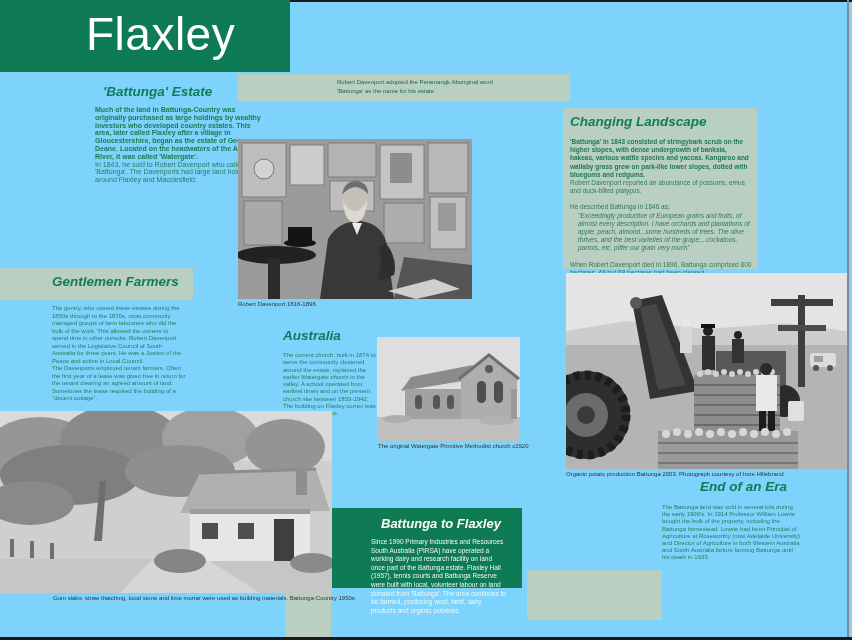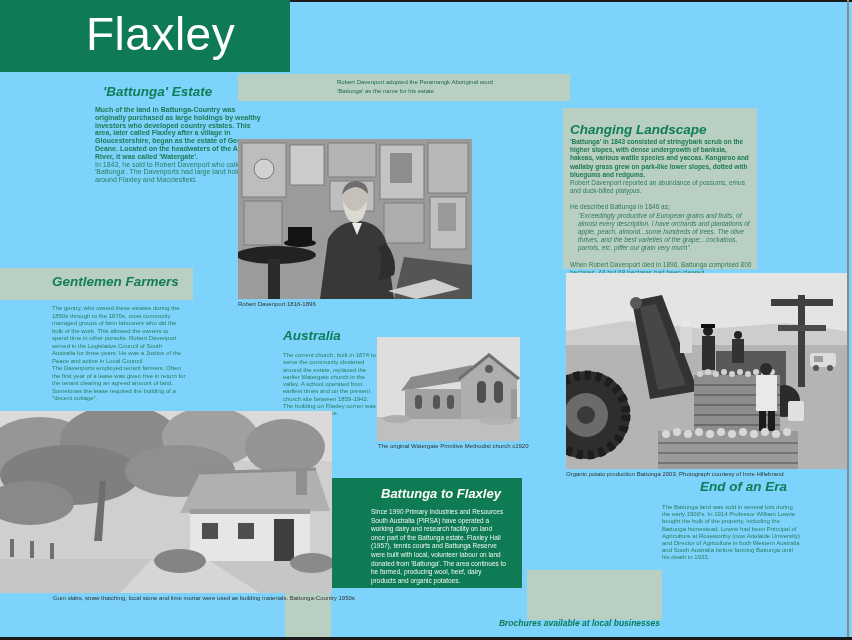--- a/index.html
+++ b/index.html
@@ -23,30 +23,30 @@
          line-height:1;letter-spacing:0.5px;}
   .main-title{right:38px;top:22px;font-family:"Liberation Serif",serif;font-size:40px;
               color:var(--tg);letter-spacing:0.5px;}
   
   .note-band{left:238px;top:74px;width:332px;height:27px;background:var(--sage);}
   .note-text{position:absolute;left:99px;top:4px;width:175px;font-size:6px;line-height:9px;color:#1b6b4f;}
   .panel-changing{left:563px;top:108px;width:194px;height:161px;background:var(--sage);}
   .band-gentlemen{left:0;top:268px;width:193px;height:32px;background:var(--sage);}
   .sage-strip-left{left:285px;top:520px;width:46px;height:117px;background:var(--sage);}
   .sage-block-right{left:527px;top:570px;width:135px;height:50px;background:var(--sage);}
-  .box-flaxley{left:331px;top:478px;width:191px;height:110px;background:var(--dg);}
+  .box-flaxley{left:331px;top:508px;width:191px;height:80px;background:var(--dg);}
   
   .sec-heading{font-style:italic;font-weight:700;color:var(--hg);font-size:13.5px;white-space:nowrap;}
   .body{color:var(--bg);font-size:7px;line-height:7.8px;}
   .body p{margin:0;}
   .lead{font-weight:700;color:#1e7a52;}
   .estate-heading{left:95px;top:84px;margin-left:8px;}
   .estate-body{left:95px;top:106px;width:172px;}
   .estate-body .plain{margin-top:0;}
-  .changing-heading{left:570px;top:122px;text-align:center;}
+  .changing-heading{left:570px;top:114px;text-align:center;}
   .changing-body{left:570px;top:138px;width:182px;font-size:6.5px;line-height:8.2px;}
   .changing-body p{margin:0 0 0 0;}
   .changing-body .gap{margin-top:8px;}
   .changing-body .quote{font-style:italic;padding-left:8px;}
   .gent-heading{left:52px;top:274px;text-align:center;}
   .gent-body{left:52px;top:305px;width:134px;font-size:6px;line-height:7.5px;}
   .community-heading{left:283px;top:328px;}
   .community-body{left:283px;top:352px;width:93px;font-size:6px;line-height:7.3px;}
   .era-heading{left:700px;top:479px;}
   .era-body{left:662px;top:504px;width:140px;font-size:6px;line-height:7.2px;}
@@ -276,16 +276,15 @@
       <rect x="274" y="108" width="20" height="42" fill="#3f3f3f"></rect>
       <ellipse cx="180" cy="150" rx="26" ry="12" fill="#848484"></ellipse>
       <ellipse cx="312" cy="152" rx="22" ry="10" fill="#8a8a8a"></ellipse>
       <rect x="10" y="128" width="4" height="18" fill="#707070"></rect>
       <rect x="30" y="130" width="4" height="17" fill="#707070"></rect>
       <rect x="50" y="132" width="4" height="16" fill="#707070"></rect>
     </svg>
   </div>
   <div class="abs caption cap-cottage">Gum slabs, straw thatching, local stone and lime mortar were used as building materials. Battunga-Country 1950s</div>
 
-  <div class="abs footer-note">Brochures available at local businesses</div>
   <div class="abs line-bottom"></div>
 
 </div>
 
 </body></html>

